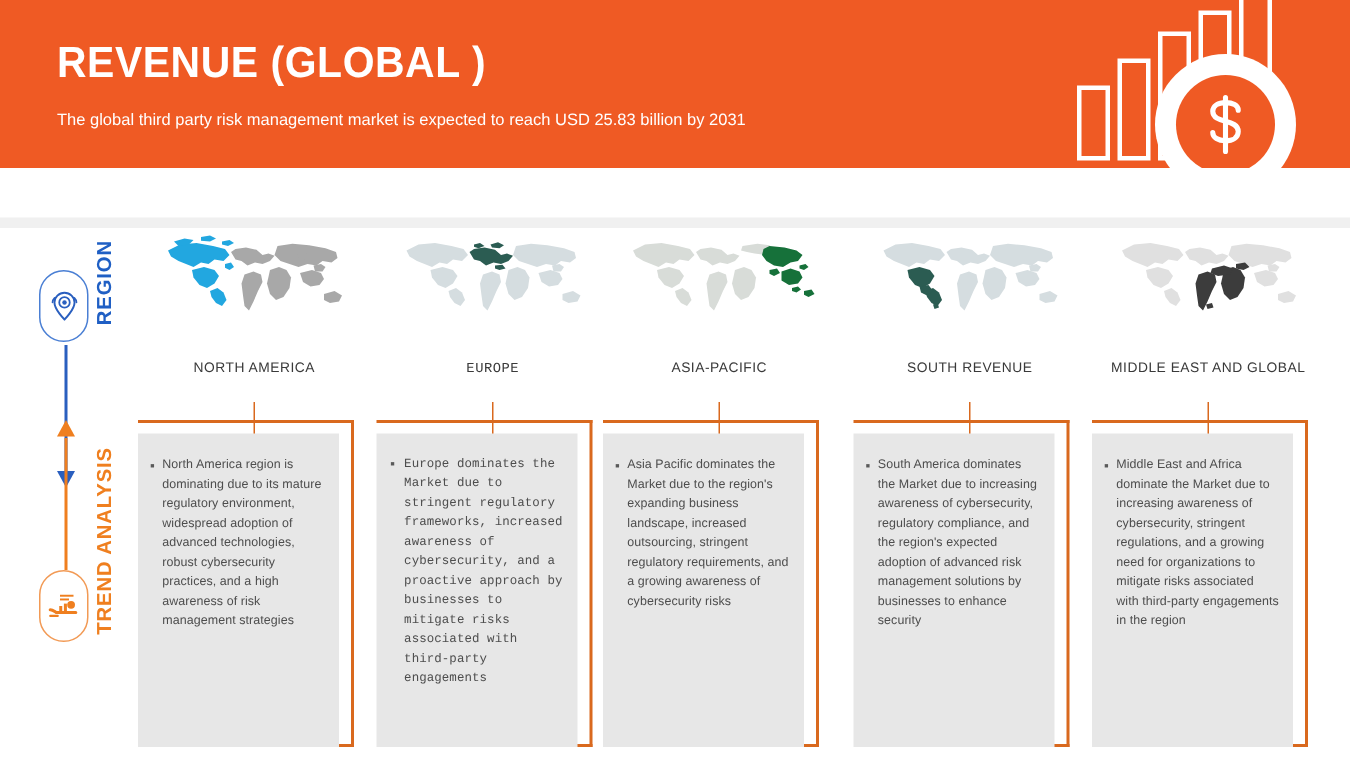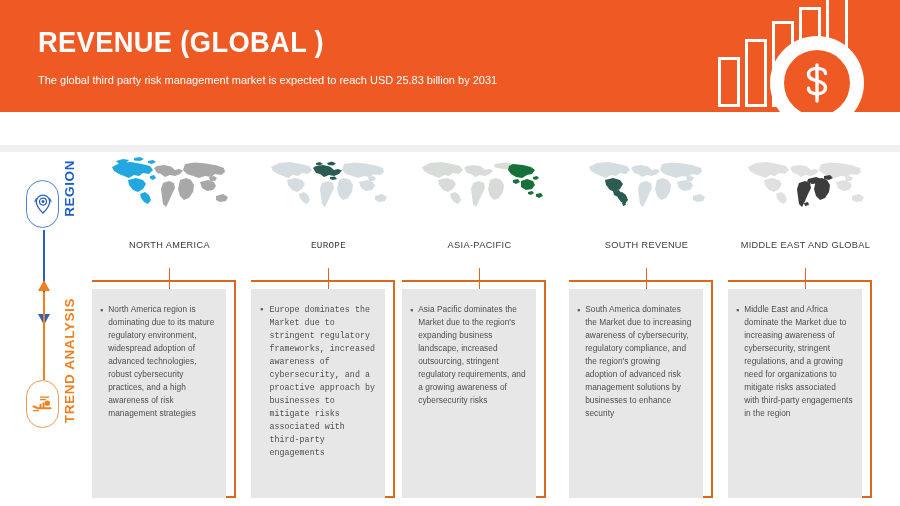--- a/index.html
+++ b/index.html
@@ -357,21 +357,21 @@
 
       <div class="bracket">
         <div class="b-top"></div>
         <div class="b-right"></div>
         <div class="b-foot"></div>
       </div>
 
       <div class="card">
         <div class="card-item">
           <span class="card-bullet">▪</span>
-          <span class="card-text">South America dominates the Market due to increasing awareness of cybersecurity, regulatory compliance, and the region's growing adoption of advanced risk management solutions by businesses to enhance security</span>
+          <span class="card-text">South America dominates the Market due to increasing awareness of cybersecurity, regulatory compliance, and the region's expected adoption of advanced risk management solutions by businesses to enhance security</span>
         </div>
       </div>
     </div>
 
     <div class="col" style="left:636px;">
       <div class="map-wrap">
         <svg width="130" height="60" viewBox="0 0 260 120" aria-hidden="true">
           <g fill="#e0e0e0">
             <path d="M14 26 L30 18 L52 16 L74 20 L90 24 L96 32 L88 40 L76 38 L68 44 L58 42 L48 48 L38 44 L28 40 L18 34 Z"></path>
             <path d="M46 52 L62 48 L76 52 L82 60 L76 70 L66 76 L56 72 L48 62 Z"></path>

